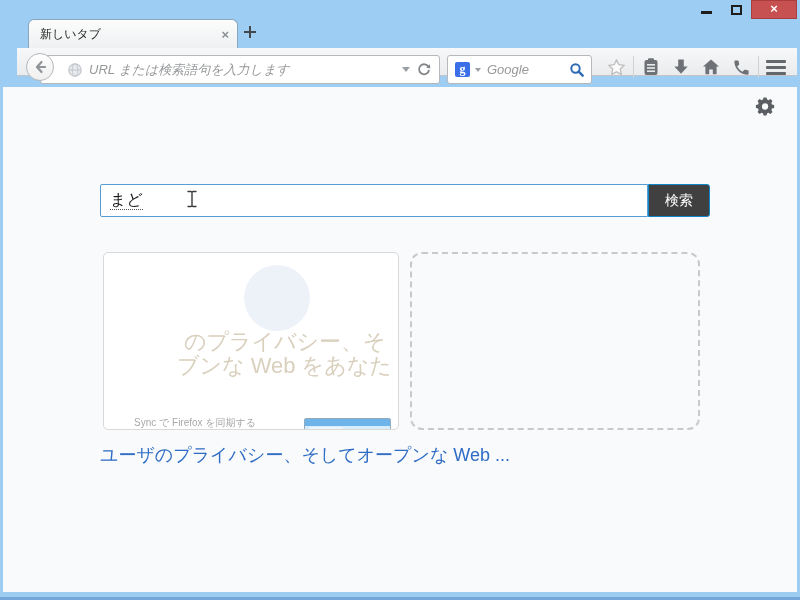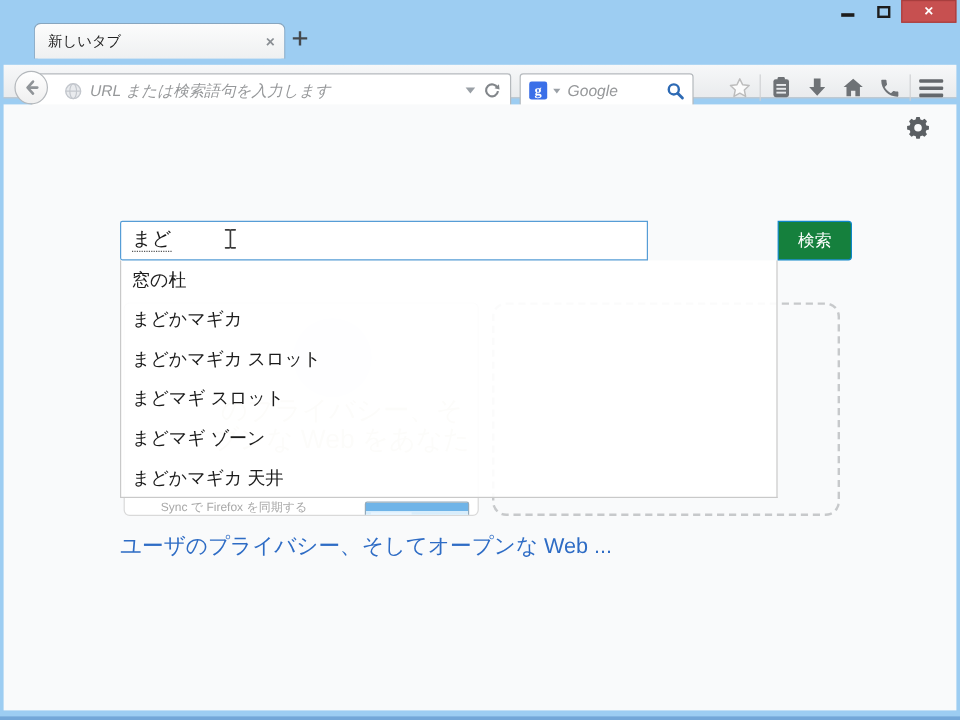--- a/index.html
+++ b/index.html
@@ -22,22 +22,22 @@
   .tab { position:absolute; left:28px; top:19px; width:210px; height:30px;
     background:linear-gradient(#fcfcfc,#eef0f1);
     border:1px solid #88a6bf; border-bottom:none;
     border-radius:6px 6px 0 0; display:flex; align-items:center; padding:0 8px 0 11px; }
   .tab-title { font-size:12px; color:#222; flex:1; white-space:nowrap; overflow:hidden;font-family:Liberation Mono, monospace; }
   .tab-close { color:#8a8f94; font-size:13px; font-weight:bold; line-height:1; cursor:default; }
   .newtab-btn { position:absolute; left:242px; top:24px; width:16px; height:16px; color:#3f4periods3; }
   .newtab-btn svg { display:block; }
 
   
-  .navbar { position:absolute; left:3px; right:3px; top:48px; height:28px;
-    background:linear-gradient(#f7f8f9,#e9ebed); border-bottom:1px solid #c2c6ca;margin-top:6px; }
+  .navbar { position:absolute; left:17px; right:3px; top:48px; height:28px;
+    background:linear-gradient(#f7f8f9,#e9ebed); border-bottom:1px solid #c2c6ca; }
   .back-btn { position:absolute; left:9px; top:5px; width:28px; height:28px; border-radius:50%;
     background:linear-gradient(#ffffff,#efefef); border:1px solid #b4b8bc;
     display:flex; align-items:center; justify-content:center; z-index:3; }
   .urlbar { position:absolute; left:23px; top:7px; width:400px; height:29px; background:#fff;
     border:1px solid #b5b9bd; border-radius:3px; display:flex; align-items:center; padding-left:26px; }
   .urlbar-placeholder { font-size:13px; font-style:italic; color:#96989a; flex:1; white-space:nowrap; overflow:hidden; }
   .urlbar-icons { display:flex; align-items:center; gap:6px; padding-right:7px; }
   .tri-down { width:0; height:0; border-left:4px solid transparent; border-right:4px solid transparent; border-top:5px solid #9aa0a6; }
   .searchbar { position:absolute; left:430px; top:7px; width:145px; height:29px; background:#fff;
     border:1px solid #b5b9bd; border-radius:3px; display:flex; align-items:center; padding:0 6px 0 7px; }
@@ -68,26 +68,26 @@
     background:linear-gradient(#6fb4e8 0 55%, #d8edfb 55% 100%); }
   .mini-window i { position:absolute; left:4px; top:8px; width:34px; height:2px; background:#eaf6ff; }
   .tile-link { position:absolute; left:97px; top:356px; width:320px; font-size:18px; color:#2e6cc5;
     white-space:nowrap; z-index:1; cursor:pointer; }
 
   
   .tile-empty { position:absolute; left:407px; top:165px; width:290px; height:178px;
     border:2px dashed #c7c9cb; border-radius:12px; z-index:1; }
 
   
-  .page-search-input { position:absolute; left:97px; top:97px; width:440px; height:33px; background:#fff;
+  .page-search-input { position:absolute; left:97px; top:97px; width:548px; height:33px; background:#fff;
     border:1px solid #569dd6; border-radius:2px 0 0 2px; display:flex; align-items:center;
     padding-left:9px; z-index:6; }
   .query-text { font-size:16px; color:#1a1a1a; border-bottom:1px dotted #555; line-height:1.15; }
   .page-search-btn { position:absolute; left:645px; top:97px; width:62px; height:33px;
-    background:#15803d; border:1px solid #0e86c8; border-radius:0 3px 3px 0;
+    background:#404040; border:1px solid #0e86c8; border-radius:0 3px 3px 0;
     color:#fff; font-size:14px; display:flex; align-items:center; justify-content:center; z-index:6; cursor:pointer; }
 
   
   .dropdown { position:absolute; left:97px; top:130px; width:548px; height:198px;
     background:rgba(255,255,255,0.92);
     border-left:1px solid #c9c9c9; border-right:1px solid #c9c9c9; border-bottom:1px solid #c9c9c9;
     z-index:5; }
   .suggestion-row { height:33px; line-height:33px; padding-left:9px; font-size:15px; color:#1b1b1b;
     white-space:nowrap; cursor:pointer; }
 
@@ -213,28 +213,20 @@
   </div>
   <div class="tile-link">ユーザのプライバシー、そしてオープンな Web ...</div>
 
   <div class="tile-empty"></div>
 
   <div class="page-search-input">
     <span class="query-text">まど</span>
   </div>
   <div class="page-search-btn">検索</div>
 
-  <div class="dropdown" id="suggestions">
-      <div class="suggestion-row">窓の杜</div>
-      <div class="suggestion-row">まどかマギカ</div>
-      <div class="suggestion-row">まどかマギカ スロット</div>
-      <div class="suggestion-row">まどマギ スロット</div>
-      <div class="suggestion-row">まどマギ ゾーン</div>
-      <div class="suggestion-row">まどかマギカ 天井</div>
-    </div>
 
   <div class="ibeam">
     <svg width="12" height="18" viewBox="0 0 12 18">
       <path d="M2 1.5h3M7 1.5h3M2 16.5h3M7 16.5h3M6 1.8v14.4" stroke="#3a3a3a" stroke-width="1.4" fill="none" stroke-linecap="round"></path>
     </svg>
   </div>
 
 </div>
 
 <div class="frame-bottom-line"></div>

